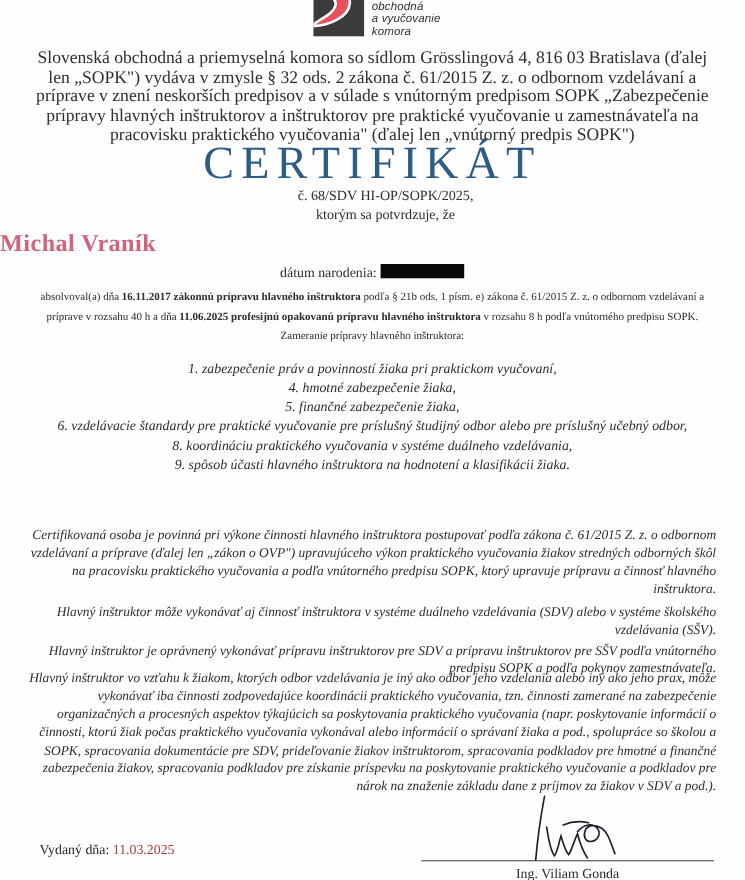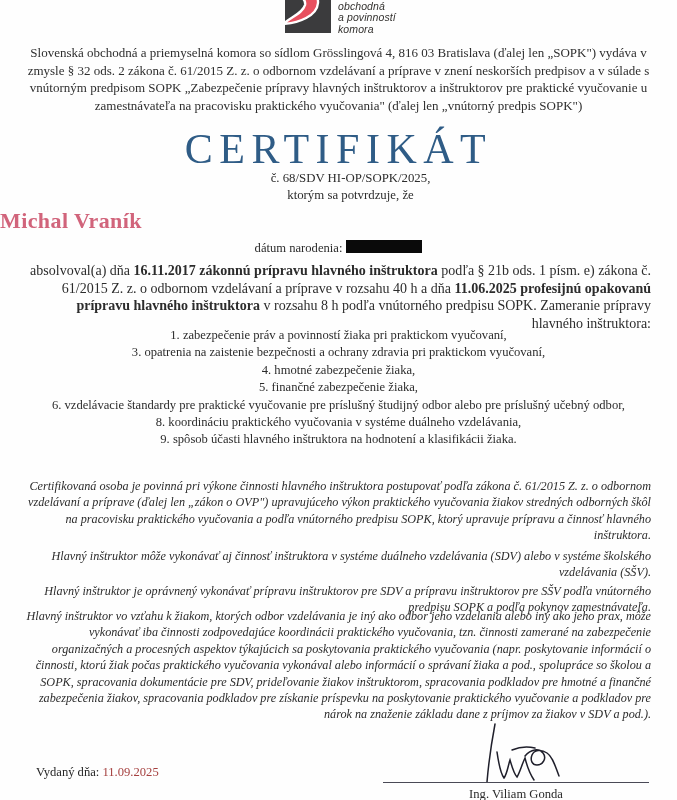--- a/index.html
+++ b/index.html
@@ -55,21 +55,21 @@
     white-space: nowrap;
     padding-top: 1px;
   }
 
   
   .intro {
     position: absolute;
     left: 26px;
     top: 44px;
     width: 625px;
-    font-size: 13px;
+    font-size: 16px;
     line-height: 17.5px;
     text-align: center;
     color: #2e2e2e;
   }
 
   .cert-title {
     position: absolute;
     left: 0;
     top: 124px;
     width: 677px;
@@ -123,36 +123,37 @@
     background: #0a0a0a;
     vertical-align: -1px;
     margin-left: 4px;
   }
 
   .body-para {
     position: absolute;
     left: 26px;
     top: 262px;
     width: 625px;
-    font-size: 14px;
+    font-size: 10px;
     line-height: 17.5px;
-    text-align: right;
+    text-align: center;
     color: #2c2c2c;
   }
   .body-para b { font-weight: bold; }
 
   .scope-list {
     position: absolute;
     left: 16px;
     top: 327px;
     width: 645px;
     font-size: 12.6px;
     line-height: 17.4px;
     text-align: center;
     color: #2c2c2c;
+    font-style: italic;
   }
   .scope-list div { white-space: nowrap; }
 
   .note {
     position: absolute;
     left: 26px;
     width: 625px;
     font-size: 12.2px;
     line-height: 16.4px;
     text-align: right;
@@ -213,21 +214,21 @@
 <div class="page">
 
   <div class="logo-block">
     <div class="logo-mark">
       <svg class="swoosh" viewBox="0 0 52 44" xmlns="http://www.w3.org/2000/svg" aria-hidden="true">
         <path d="M4 2 C28 0 50 6 49 20 C48 33 30 40 14 41 C22 34 34 30 36 22 C38 13 22 7 4 2 Z" fill="#e8505f" stroke="#ffffff" stroke-width="2.4"></path>
       </svg>
     </div>
     <div class="logo-text">
       <div>obchodná</div>
-      <div>a povinností</div>
+      <div>a vyučovanie</div>
       <div>komora</div>
     </div>
   </div>
 
   <div class="intro">Slovenská obchodná a priemyselná komora so sídlom Grösslingová 4, 816 03 Bratislava (ďalej len „SOPK") vydáva v zmysle § 32 ods. 2 zákona č. 61/2015 Z. z. o odbornom vzdelávaní a príprave v znení neskorších predpisov a v súlade s vnútorným predpisom SOPK „Zabezpečenie prípravy hlavných inštruktorov a inštruktorov pre praktické vyučovanie u zamestnávateľa na pracovisku praktického vyučovania" (ďalej len „vnútorný predpis SOPK")</div>
 
   <div class="cert-title">CERTIFIKÁT</div>
 
   <div class="cert-number">
     <span>č. 68/SDV HI-OP/SOPK/2025,</span>
@@ -237,36 +238,35 @@
   <div class="holder-name">Michal Vraník</div>
 
   <div class="birth-row">
     <span>dátum narodenia:</span><span class="redaction"></span>
   </div>
 
   <div class="body-para">absolvoval(a) dňa <b>16.11.2017 zákonnú prípravu hlavného inštruktora</b> podľa § 21b ods. 1 písm. e) zákona č. 61/2015 Z. z. o odbornom vzdelávaní a príprave v rozsahu 40 h a dňa <b>11.06.2025 profesijnú opakovanú prípravu hlavného inštruktora</b> v rozsahu 8 h podľa vnútorného predpisu SOPK. Zameranie prípravy hlavného inštruktora:</div>
 
   <div class="scope-list">
     <div>1. zabezpečenie práv a povinností žiaka pri praktickom vyučovaní,</div>
-    <div>3. opatrenia na zaistenie bezpečnosti a ochrany zdravia pri praktickom vyučovaní,</div>
     <div>4. hmotné zabezpečenie žiaka,</div>
     <div>5. finančné zabezpečenie žiaka,</div>
     <div>6. vzdelávacie štandardy pre praktické vyučovanie pre príslušný študijný odbor  alebo pre príslušný učebný odbor,</div>
     <div>8. koordináciu praktického vyučovania v systéme duálneho vzdelávania,</div>
     <div>9. spôsob účasti hlavného inštruktora na hodnotení a klasifikácii žiaka.</div>
   </div>
 
   <div class="note note-1">Certifikovaná osoba je povinná pri výkone činnosti hlavného inštruktora postupovať podľa zákona č. 61/2015 Z. z. o odbornom vzdelávaní a príprave (ďalej len „zákon o OVP") upravujúceho výkon praktického vyučovania žiakov stredných odborných škôl na pracovisku praktického vyučovania a podľa vnútorného predpisu SOPK, ktorý upravuje prípravu a činnosť hlavného  inštruktora.</div>
   <div class="note note-3">Hlavný inštruktor je oprávnený vykonávať prípravu inštruktorov pre SDV a  prípravu inštruktorov pre SŠV podľa vnútorného predpisu SOPK a podľa pokynov zamestnávateľa.</div>
   <div class="note note-2">Hlavný inštruktor môže vykonávať aj činnosť inštruktora v systéme duálneho vzdelávania (SDV) alebo v systéme školského vzdelávania (SŠV).</div>
   <div class="note note-4">Hlavný inštruktor vo vzťahu k žiakom, ktorých odbor vzdelávania je iný ako odbor jeho vzdelania alebo iný ako jeho prax, môže vykonávať iba činnosti zodpovedajúce koordinácii praktického vyučovania, tzn. činnosti zamerané na zabezpečenie organizačných a procesných aspektov týkajúcich sa poskytovania praktického vyučovania (napr. poskytovanie informácií o činnosti, ktorú žiak počas praktického vyučovania vykonával alebo informácií o správaní žiaka a pod., spolupráce so školou a SOPK, spracovania dokumentácie pre SDV, prideľovanie žiakov inštruktorom, spracovania podkladov pre hmotné a finančné zabezpečenia žiakov, spracovania podkladov pre získanie príspevku na poskytovanie praktického vyučovanie a podkladov pre nárok na znaženie základu dane z príjmov za žiakov v SDV a pod.).</div>
 
   <div class="issued">
     <span>Vydaný dňa:</span>
-    <span class="date">11.09.2025</span>
+    <span class="date">11.03.2025</span>
   </div>
 
   <div class="sign-block">
     <svg class="sign-scribble" viewBox="0 0 110 62" xmlns="http://www.w3.org/2000/svg" aria-hidden="true">
       <g fill="none" stroke="#1f1f2b" stroke-width="1.5" stroke-linecap="round">
         <path d="M28 2 C25 18 22 36 20 60"></path>
         <path d="M30 30 C32 44 34 52 37 56 C40 52 41 44 43 38 C45 45 47 52 50 55 C53 50 55 42 58 36 C60 44 63 52 67 58"></path>
         <path d="M58 34 C64 27 72 26 76 31 C80 36 76 43 70 43 C65 43 63 38 65 33 C67 28 74 27 80 31 C86 35 88 44 92 54"></path>
         <path d="M45 28 C52 25 60 24 68 26"></path>
       </g>

